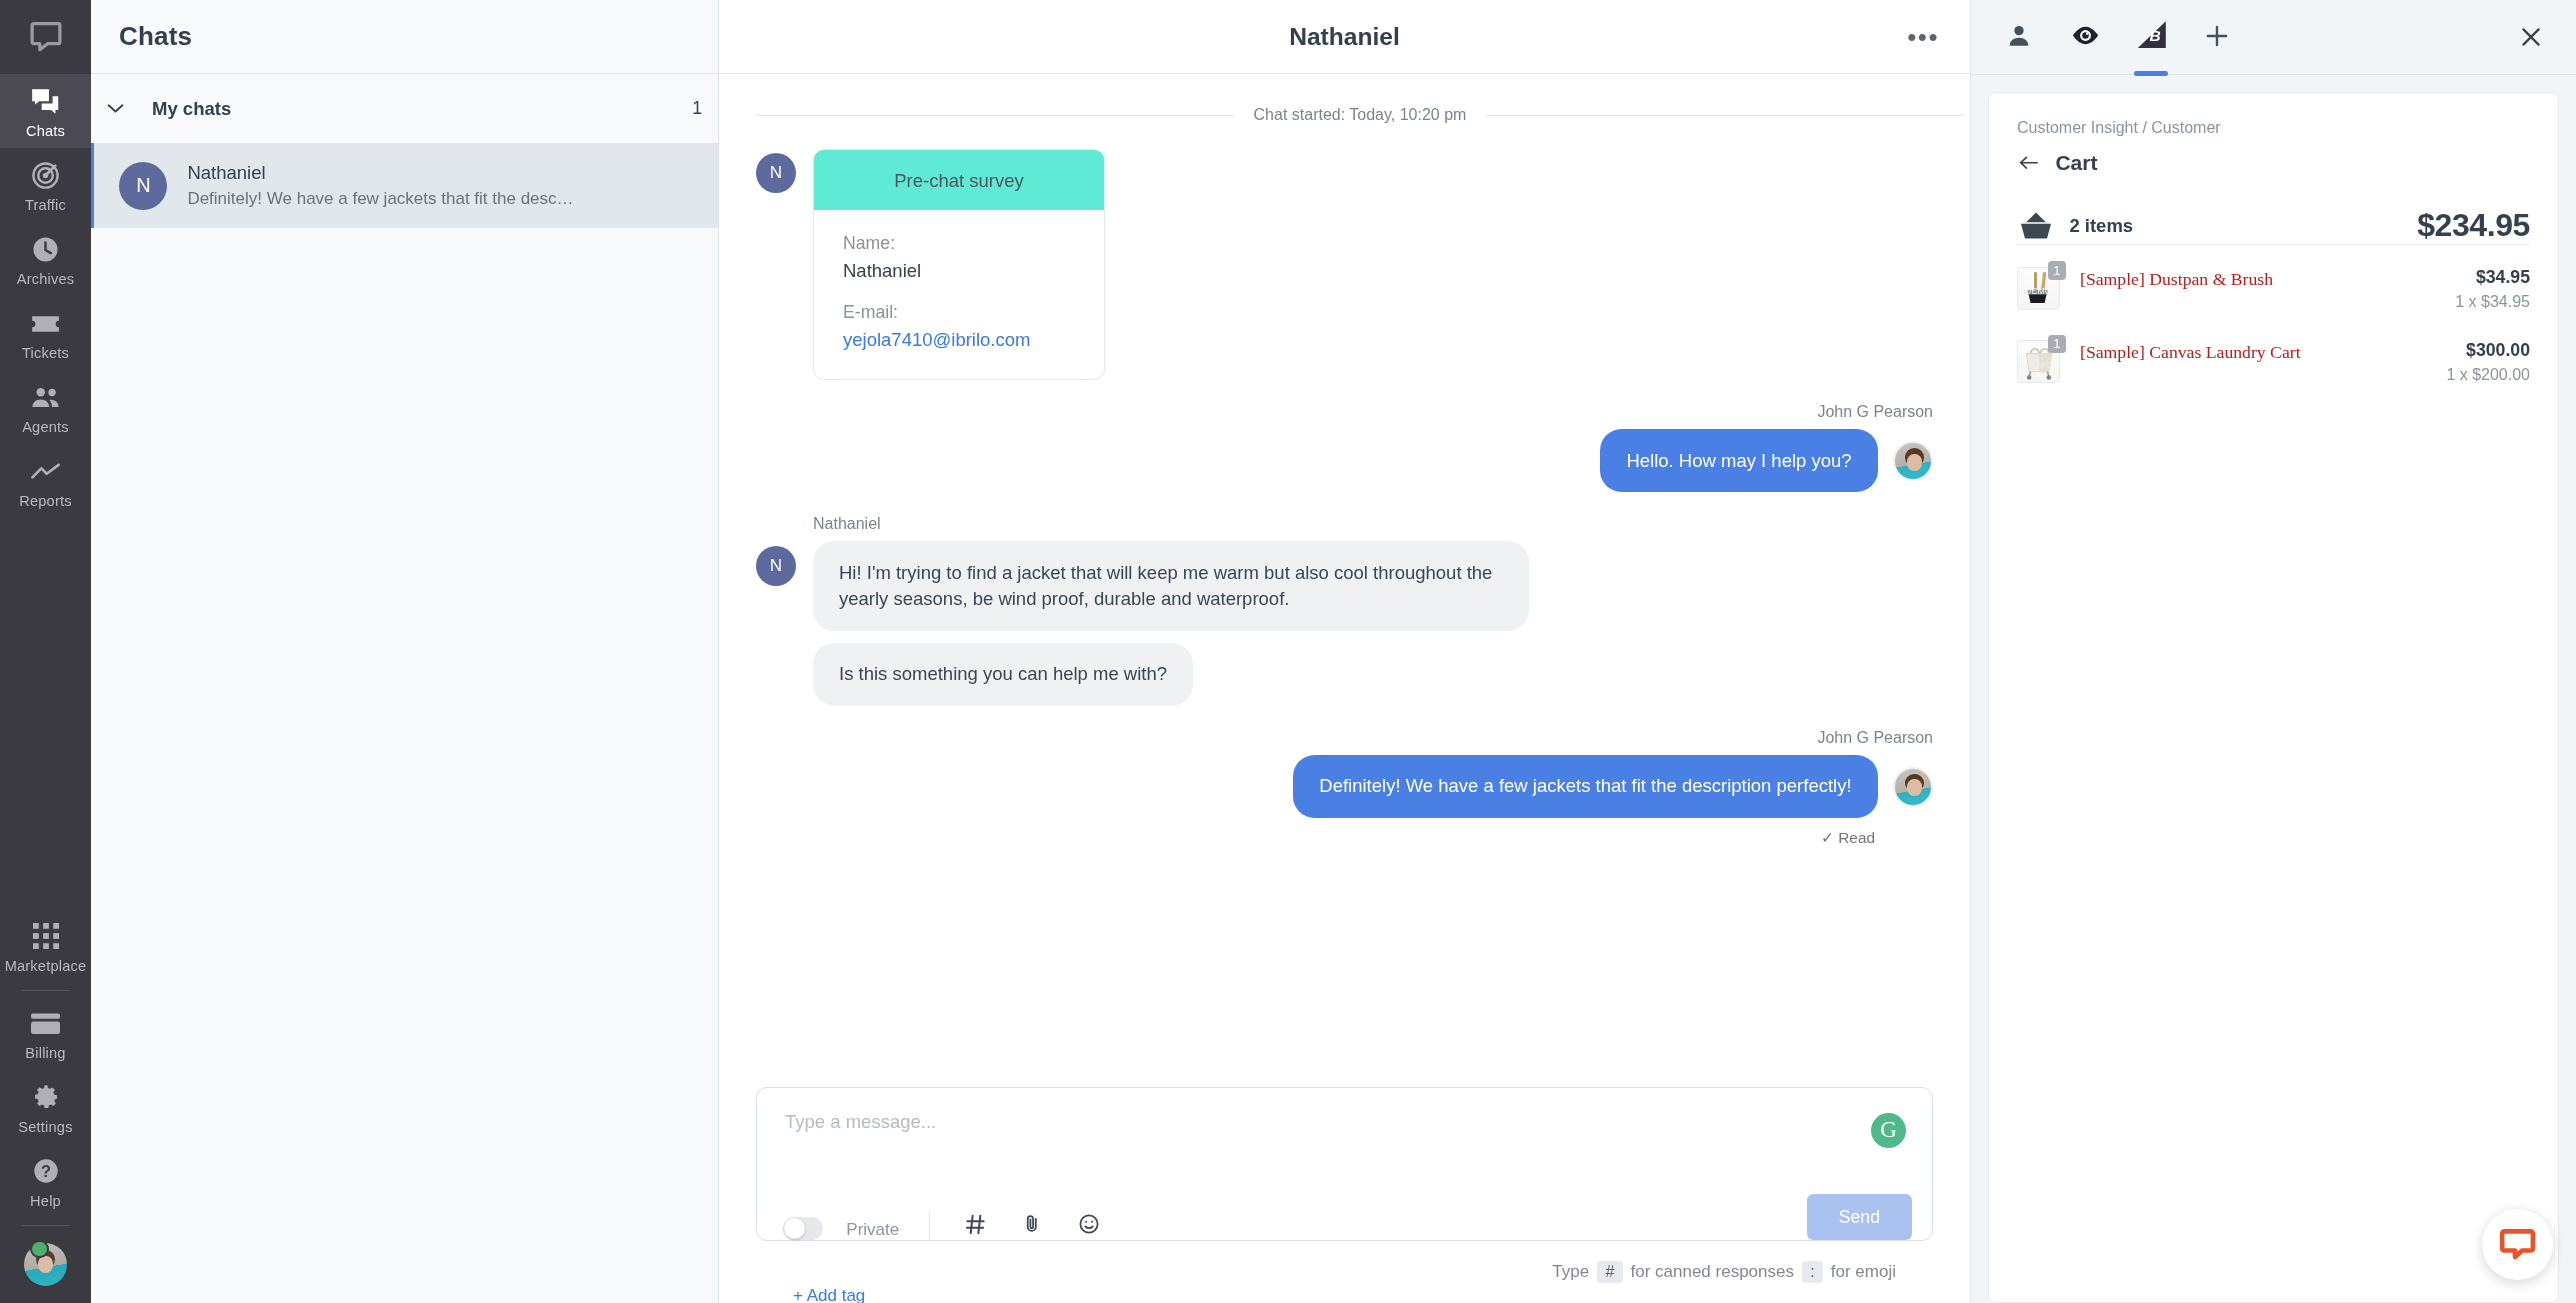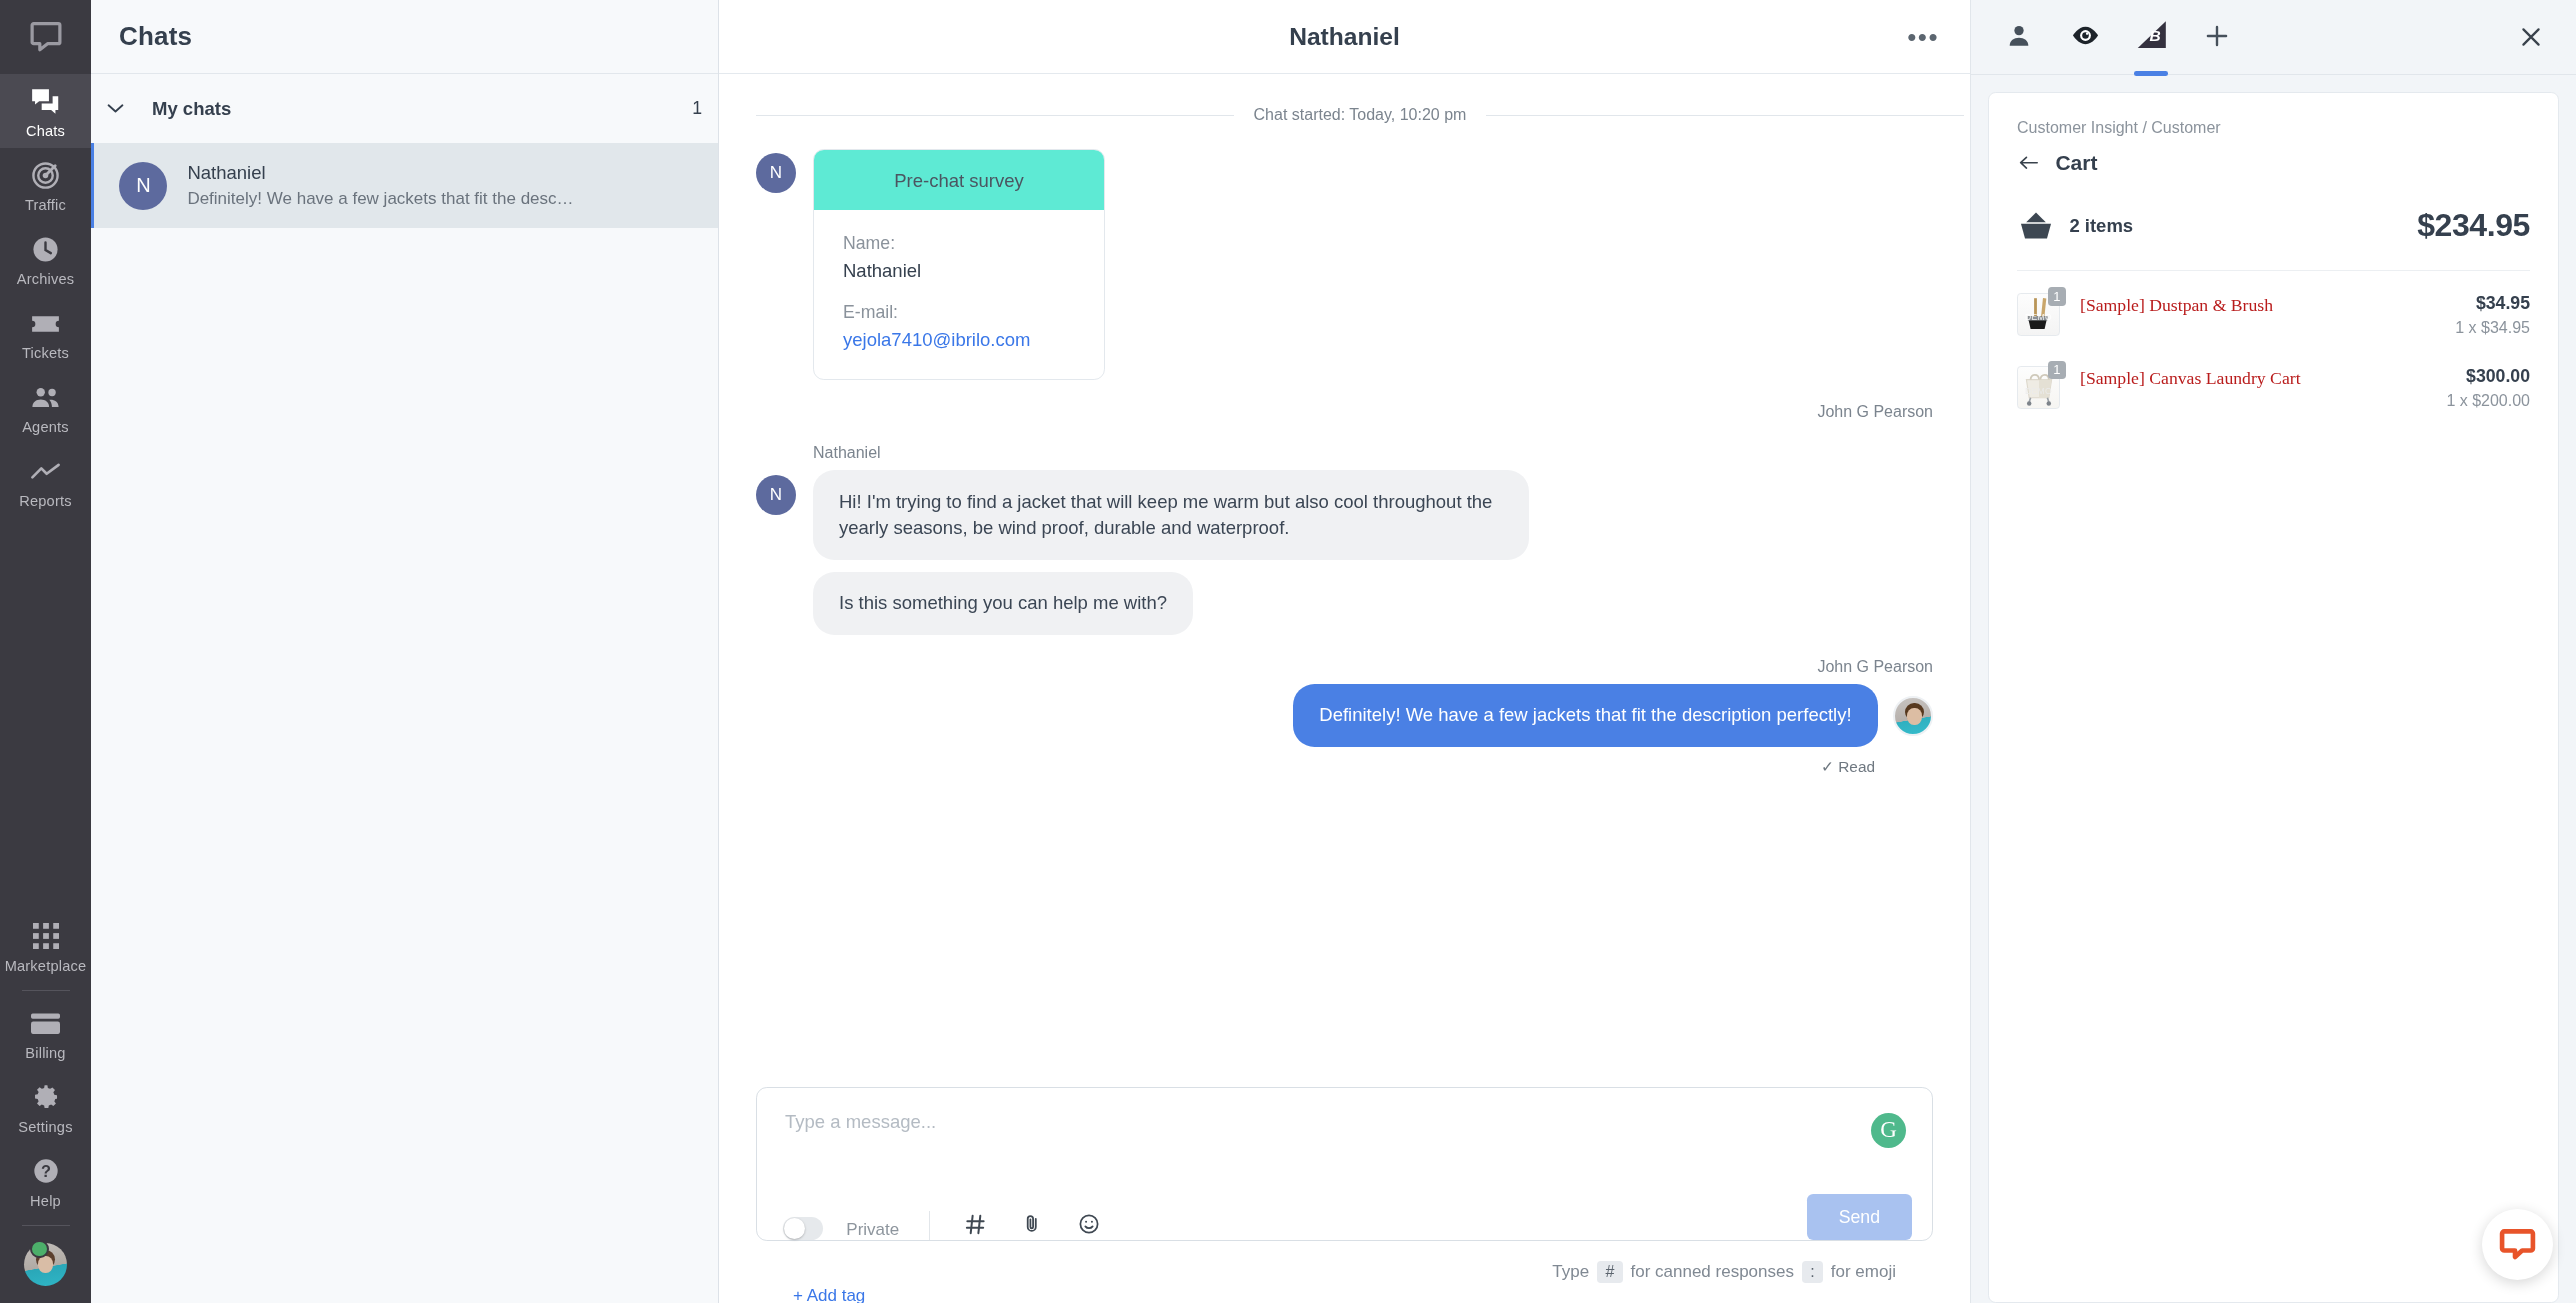--- a/index.html
+++ b/index.html
@@ -239,21 +239,21 @@
     align-items:center; justify-content:center; cursor: pointer; color:#39424c;
   }
   .rp-card {
     margin: 17px 17px 0; background: #ffffff; border: 0.8px solid #e4e9ee;
     border-radius: 7.7px; flex: 1 1 auto; padding: 26px 28px 0;
   }
   .breadcrumb { font-size: 16px; color: #8b939c; margin-bottom: 14px; }
   .cart-head { display: flex; align-items: center; gap: 15.4px; margin-bottom: 32px; }
   .back-arrow { width: 23px; height: 23px; display:flex; align-items:center; justify-content:center; cursor:pointer; color:#39424c;}
   .cart-title { font-size: 21px; color: #35404e; font-weight: 600; }
-  .cart-summary { display:flex; align-items:center; padding-bottom: 26px; border-bottom: 0.8px solid #eceff2; }
+  .cart-summary { display:flex; align-items:center; border-bottom: 0.8px solid #eceff2; }
   .basket-icon { width: 37px; height: 32px; display:flex; align-items:center; justify-content:center; color:#3d4752;}
   .cart-items-count { font-size: 18.5px; color: #35404e; margin-left: 15.4px; font-weight: 600; }
   .cart-total { margin-left: auto; font-size: 32px; color: #35404e; font-weight: 700; letter-spacing:-0.4px; }
   .cart-item { display:flex; align-items:flex-start; padding: 21.5px 0 0; }
   .thumb-wrap { position: relative; flex: 0 0 43px; margin-right: 20px; }
   .thumb {
     width: 43px; height: 43px; border: 0.8px solid #e6eaee; border-radius: 3.8px;
     background: #fdfdfd; position: relative; overflow: hidden;
   }
   .thumb .demo {
@@ -455,20 +455,24 @@
           <div class="survey-body">
             <div class="survey-label">Name:</div>
             <div class="survey-value">Nathaniel</div>
             <div class="survey-label">E-mail:</div>
             <div class="survey-value link">yejola7410@ibrilo.com</div>
           </div>
         </div>
       </div>
 
       <div class="sender-name right">John G Pearson</div>
+      <div class="msg-row right" style="margin-top:7.7px;">
+        <div class="bubble out">Hello. How may I help you?</div>
+        <div class="agent-avatar"></div>
+      </div>
 
       <div class="sender-name left">Nathaniel</div>
       <div class="msg-row left" style="margin-top:7.7px;">
         <div class="bubble-avatar">N</div>
         <div class="bubble in" style="max-width:716px;">Hi! I'm trying to find a jacket that will keep me warm but also cool throughout the yearly seasons, be wind proof, durable and waterproof.</div>
       </div>
 
       <div class="msg-row left" style="margin-top:12.3px; padding-left:57px;">
         <div class="bubble in" style="margin-left:0;">Is this something you can help me with?</div>
       </div>

